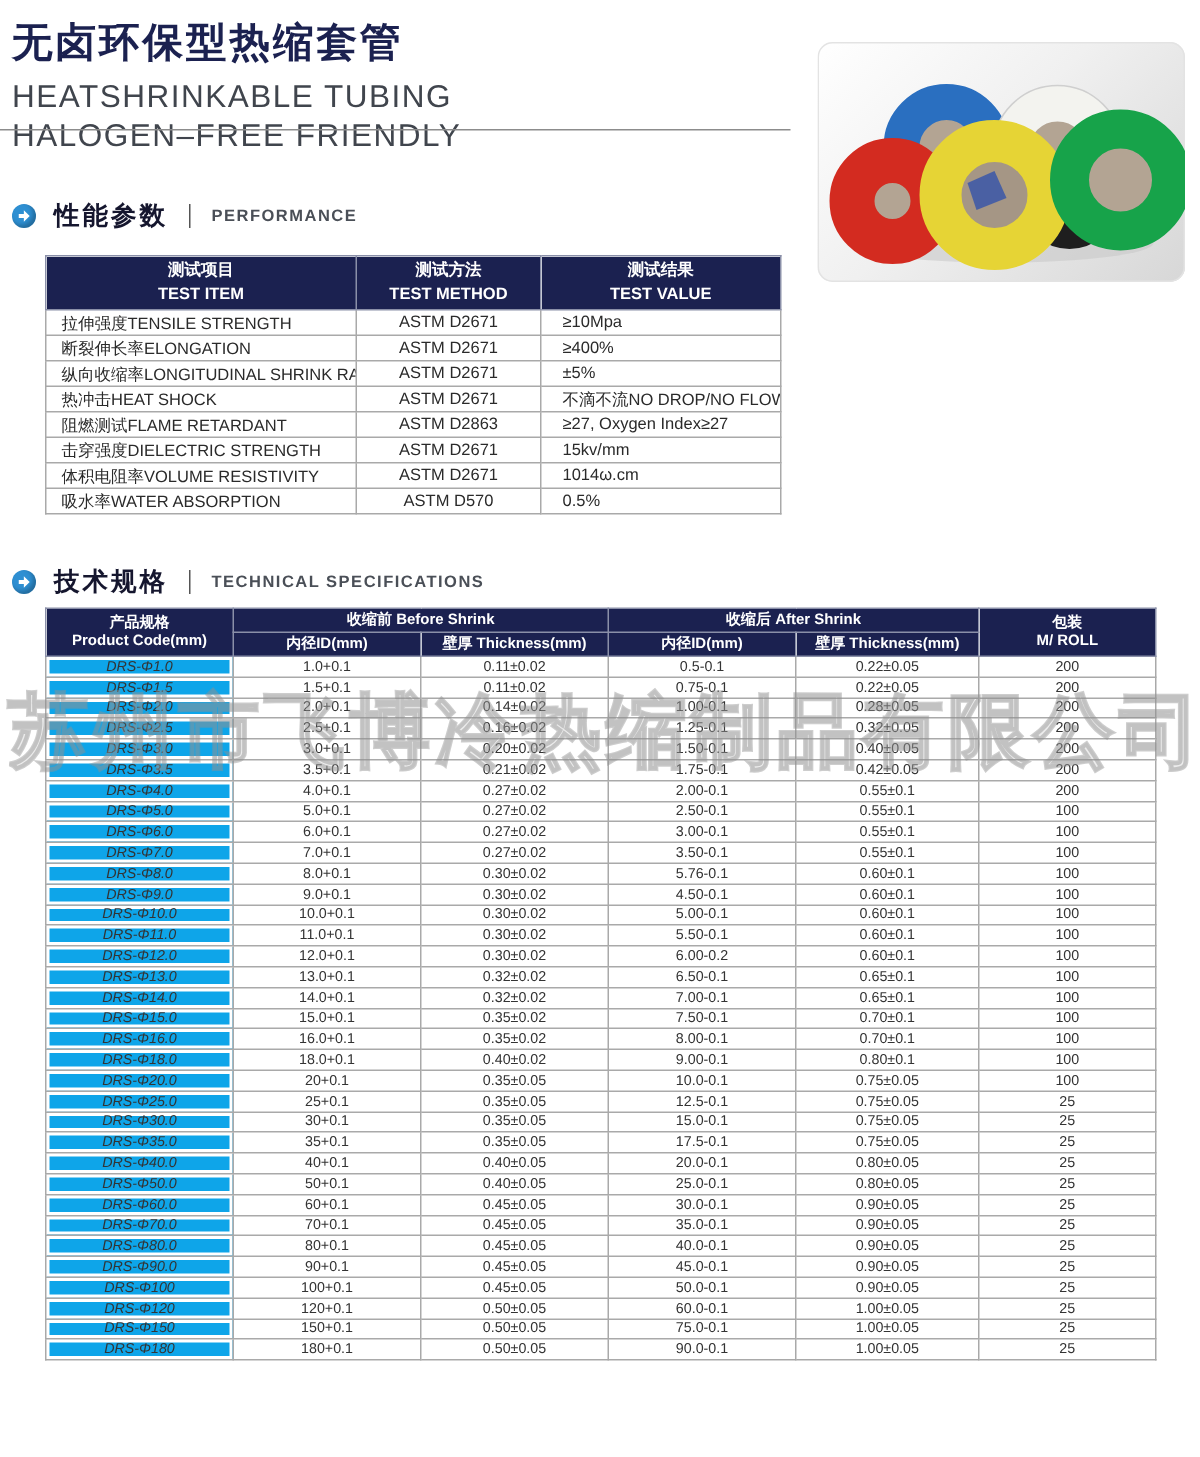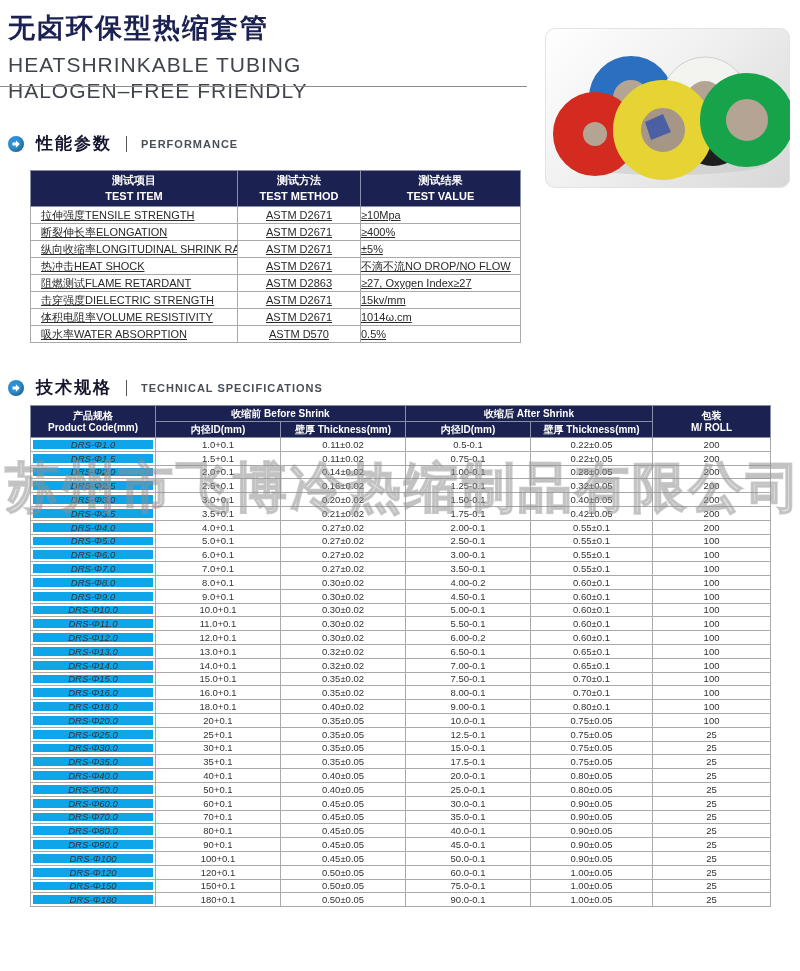--- a/index.html
+++ b/index.html
@@ -27,23 +27,23 @@
   .section-en { font-size:11px; font-weight:bold; color:#4a4f57; letter-spacing:1px; }
 
   
   table { border-collapse:collapse; table-layout:fixed; }
   th, td { border:1px solid #a9a9a9; text-align:center; overflow:hidden; white-space:nowrap; }
   thead th { background:var(--navy); color:#fff; border:1px solid #8a8fa8; font-weight:bold; }
 
   
   .perf-table { position:absolute; left:30px; top:170px; width:490px; }
   .perf-table thead th { height:36px; font-size:11px; line-height:1.45; }
-  .perf-table tbody td { height:17px; font-size:11px; color:#2a2a2a;text-decoration:underline; }
+  .perf-table tbody td { height:17px; font-size:11px; color:#2a2a2a; }
   .perf-table tbody td.c-item { text-align:left; padding-left:10px; }
-  .perf-table tbody td.c-value { text-align:left; }
+  .perf-table tbody td.c-value { text-align:left; padding-left:14px; }
 
   
   .spec-table { position:absolute; left:30px; top:405px; width:740px; }
   .spec-table thead th { font-size:10px; height:16px; line-height:1.2; }
   .spec-table tbody td { height:13.8px; font-size:9.5px; color:#333; }
   .spec-table tbody td.c-code { background:#0ea5e9; box-shadow:inset 0 0 0 2px #fff;font-style:italic; }
 
   
   .watermark { position:absolute; left:-6px; top:452px; width:820px; text-align:center;
                font-size:54px; font-weight:bold; letter-spacing:3px; white-space:nowrap;
@@ -279,21 +279,21 @@
           <td class="c-bid">7.0+0.1</td>
           <td class="c-bthk">0.27±0.02</td>
           <td class="c-aid">3.50-0.1</td>
           <td class="c-athk">0.55±0.1</td>
           <td class="c-roll">100</td>
         </tr>
         <tr>
           <td class="c-code">DRS-Φ8.0</td>
           <td class="c-bid">8.0+0.1</td>
           <td class="c-bthk">0.30±0.02</td>
-          <td class="c-aid">4.00-0.2</td>
+          <td class="c-aid">5.76-0.1</td>
           <td class="c-athk">0.60±0.1</td>
           <td class="c-roll">100</td>
         </tr>
         <tr>
           <td class="c-code">DRS-Φ9.0</td>
           <td class="c-bid">9.0+0.1</td>
           <td class="c-bthk">0.30±0.02</td>
           <td class="c-aid">4.50-0.1</td>
           <td class="c-athk">0.60±0.1</td>
           <td class="c-roll">100</td>

